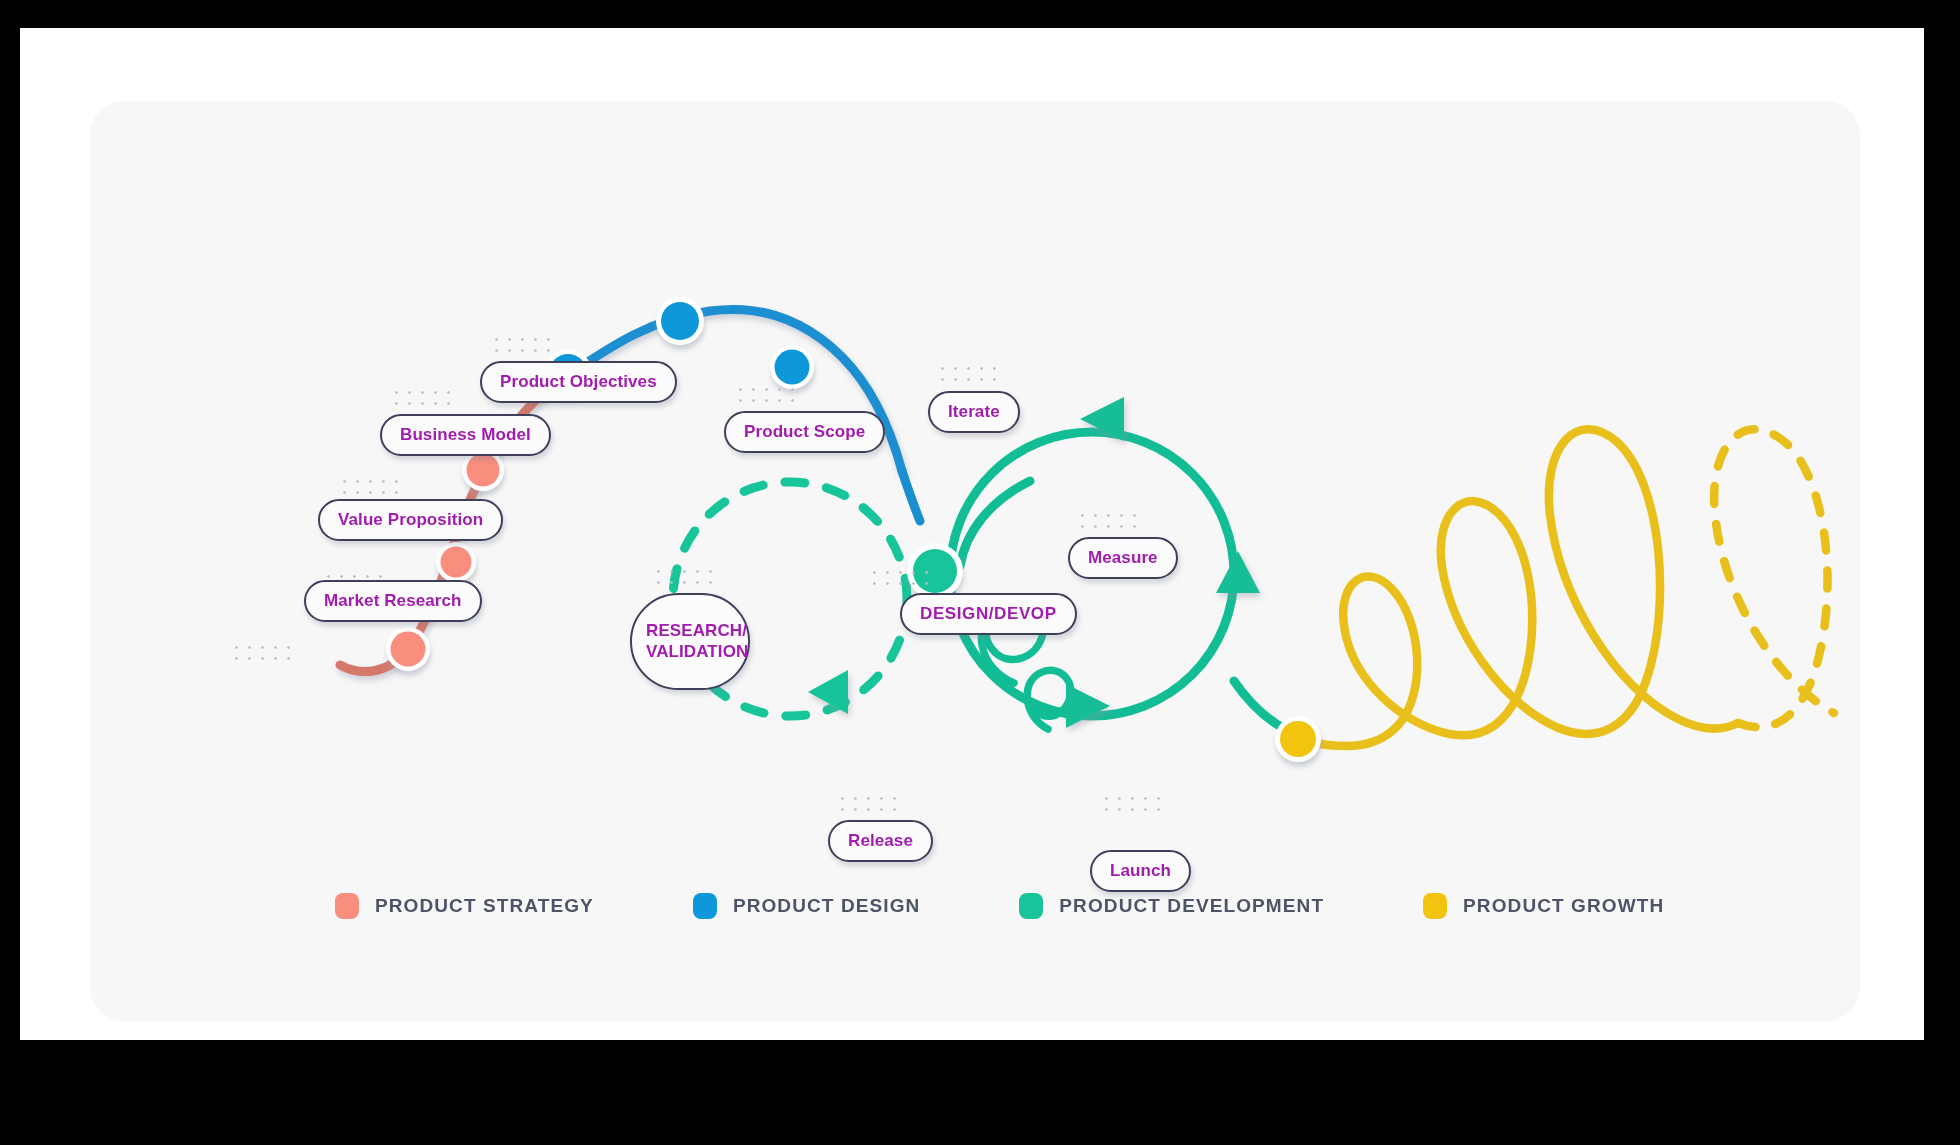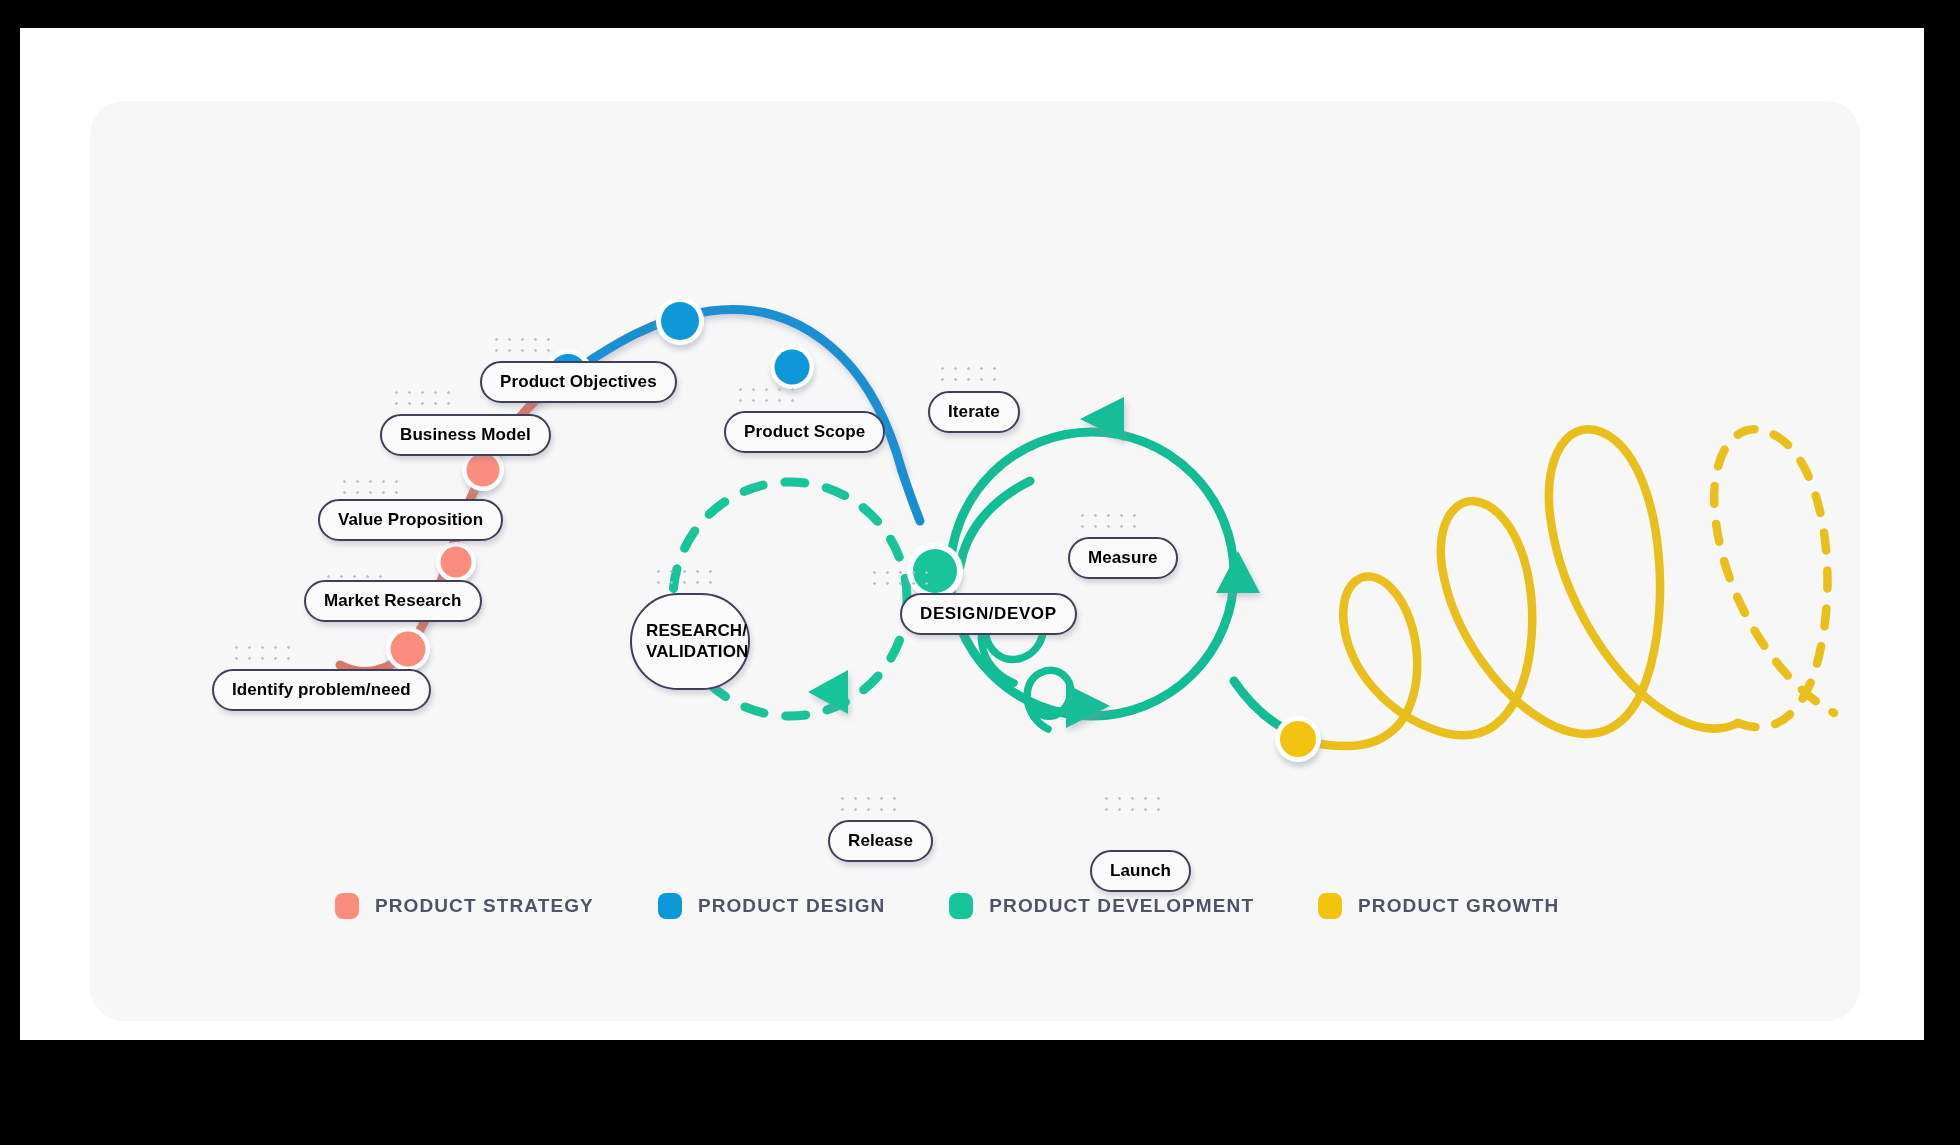--- a/index.html
+++ b/index.html
@@ -45,21 +45,21 @@
     display: block;
   }
 
   
   .pill {
     position: absolute;
     box-sizing: border-box;
     background: #fbfbfb;
     border: 2.5px solid #3e3f5a;
     border-radius: 999px;
-    color: #000000;
+    color: #a21caf;
     font-weight: bold;
     font-size: 17px;
     letter-spacing: .1px;
     line-height: 1.18;
     text-align: center;
     padding: 9px 18px;
     white-space: nowrap;
     box-shadow: 2px 4px 5px rgba(120,125,145,.28);
     z-index: 40;
   }
@@ -80,20 +80,21 @@
 
   
   #legend {
     position: absolute;
     left: 245px;
     top: 785px;
     width: 1290px;
     height: 40px;
     display: flex;
     z-index: 50;
+    gap: 35px;
   }
   .legend-item {
     display: flex;
     align-items: center;
     margin-right: 64px;
   }
   .swatch {
     width: 24px;
     height: 26px;
     border-radius: 8px;
@@ -241,21 +242,20 @@
     <div class="dots" style="left:300px; top:286px;"></div>
     <div class="dots" style="left:400px; top:233px;"></div>
     <div class="dots" style="left:644px; top:283px;"></div>
     <div class="dots" style="left:562px; top:465px;"></div>
     <div class="dots" style="left:778px; top:466px;"></div>
     <div class="dots" style="left:846px; top:262px;"></div>
     <div class="dots" style="left:986px; top:409px;"></div>
     <div class="dots" style="left:746px; top:692px;"></div>
     <div class="dots" style="left:1010px; top:692px;"></div>
 
-    <div class="pill" style="left:122px; top:568px;">Identify problem/need</div>
 
     <div class="pill" style="left:214px; top:479px;">Market Research</div>
 
     <div class="pill" style="left:228px; top:398px;">Value Proposition</div>
 
     <div class="pill" style="left:290px; top:313px;">Business Model</div>
 
     <div class="pill" style="left:390px; top:260px;">Product Objectives</div>
 
     <div class="pill" style="left:634px; top:310px;">Product Scope</div>

